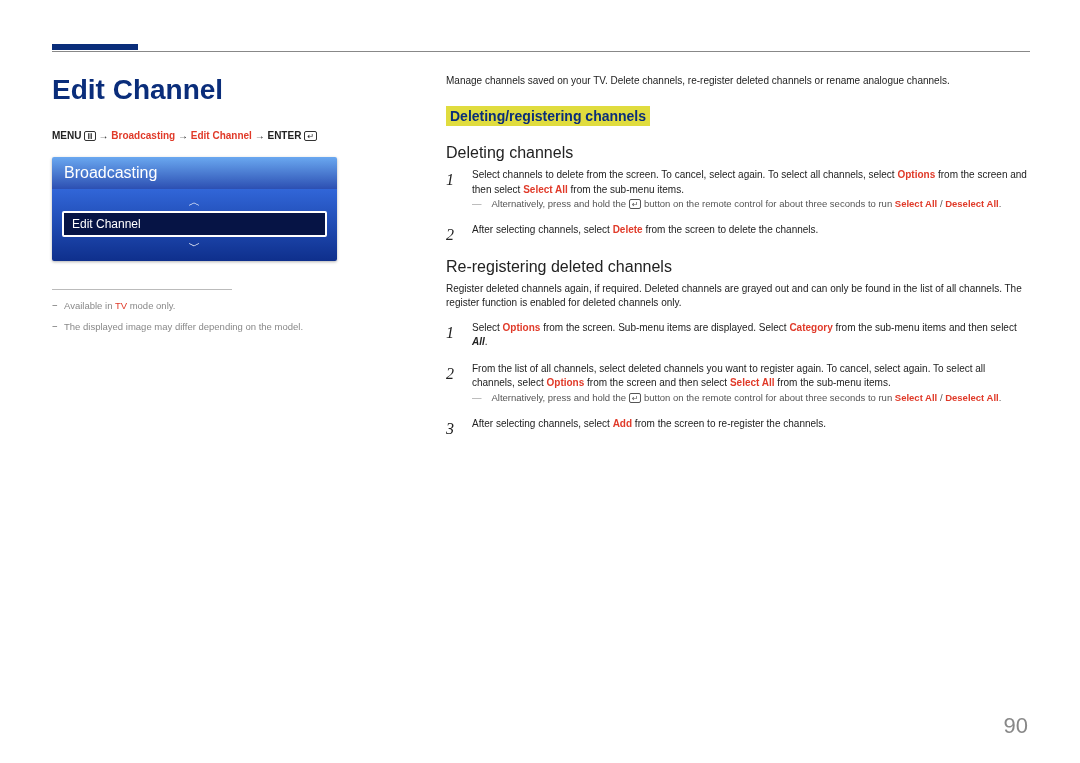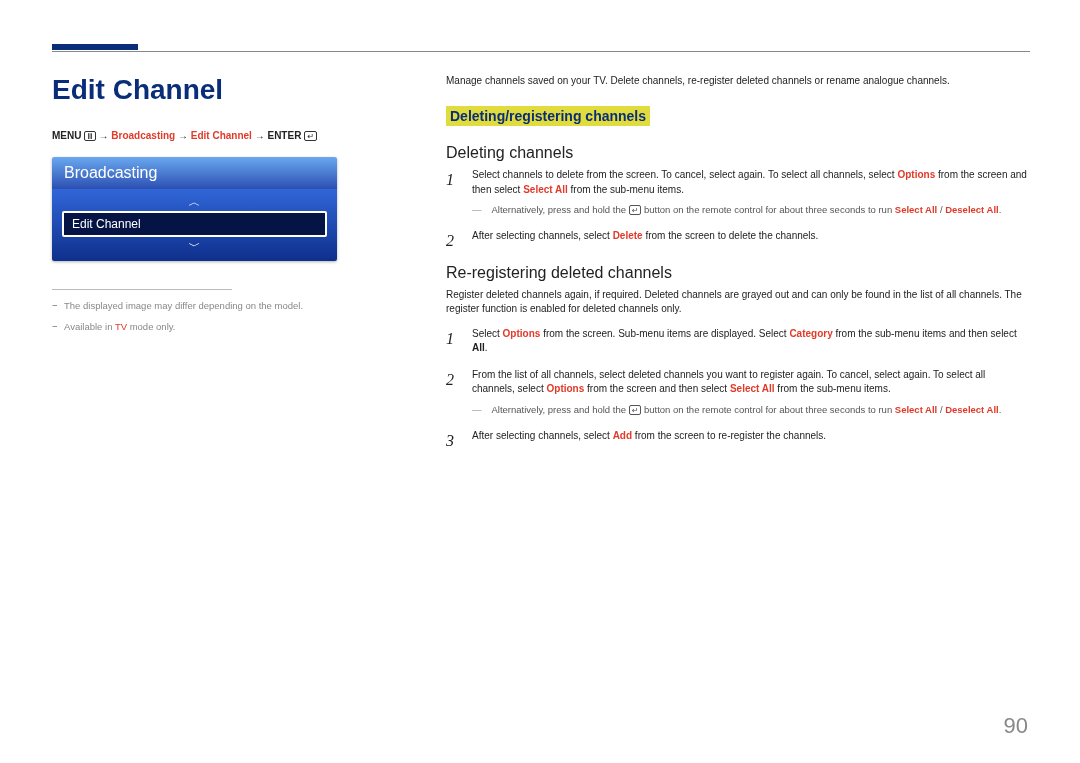--- a/index.html
+++ b/index.html
@@ -163,30 +163,29 @@
     color: #222;
     width: 12px;
     flex-shrink: 0;
   }
   .step-body { flex: 1; }
   .sub-note {
     display: flex;
     gap: 10px;
     font-size: 9.5px;
     color: #555;
-    margin-top: 6px;
     text-align: center;
   }
   .sub-note::before {
     content: "―";
     color: #999;
     flex-shrink: 0;
   }
   .b-red { color: #e03a29; font-weight: 700; }
-  .b-dark { font-weight: 700; }
+  .b-dark { font-weight: 700; font-style: italic; }
   .para { font-size: 10px; line-height: 1.45; margin-bottom: 10px; }
   .e-icon {
     display: inline-block;
     border: 1px solid #555;
     border-radius: 2px;
     font-size: 8px;
     padding: 0 2px;
     line-height: 9px;
     height: 10px;
     vertical-align: middle;
@@ -224,24 +223,24 @@
         <div class="tv-header">Broadcasting</div>
         <div class="tv-body">
           <div class="tv-arrow">︿</div>
           <div class="tv-selected">Edit Channel</div>
           <div class="tv-arrow">﹀</div>
         </div>
       </div>
 
       <div class="left-rule"></div>
       <div class="footnote">
+        <span>Available in </span><span class="red">TV</span><span> mode only.</span>
+      </div>
+      <div class="footnote">
         <span>The displayed image may differ depending on the model.</span>
-      </div>
-      <div class="footnote">
-        <span>Available in </span><span class="red">TV</span><span> mode only.</span>
       </div>
     </div>
 
     <div class="right">
       <p class="intro">Manage channels saved on your TV. Delete channels, re-register deleted channels or rename analogue channels.</p>
 
 
       <h2>Deleting/registering channels</h2>
 
       <h3>Deleting channels</h3>

